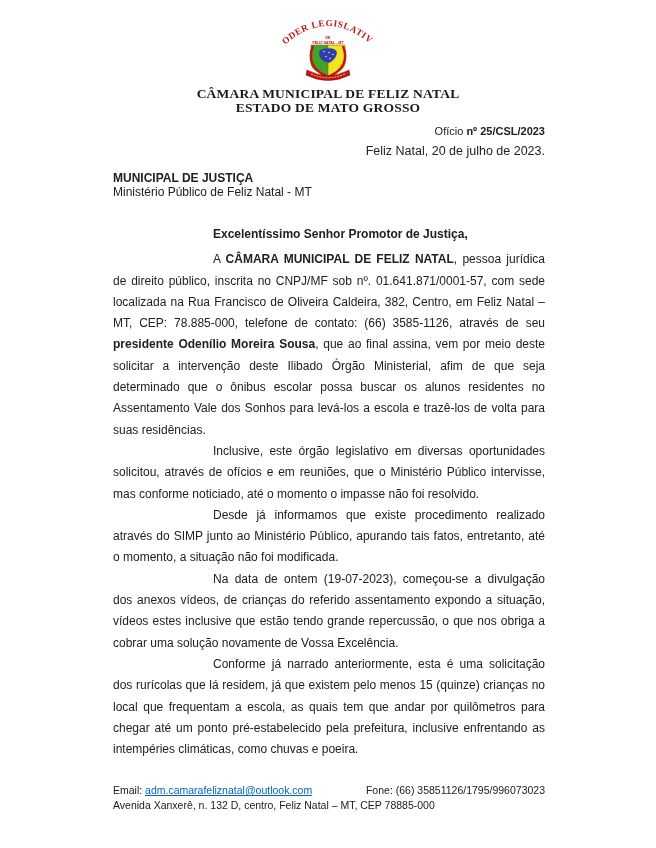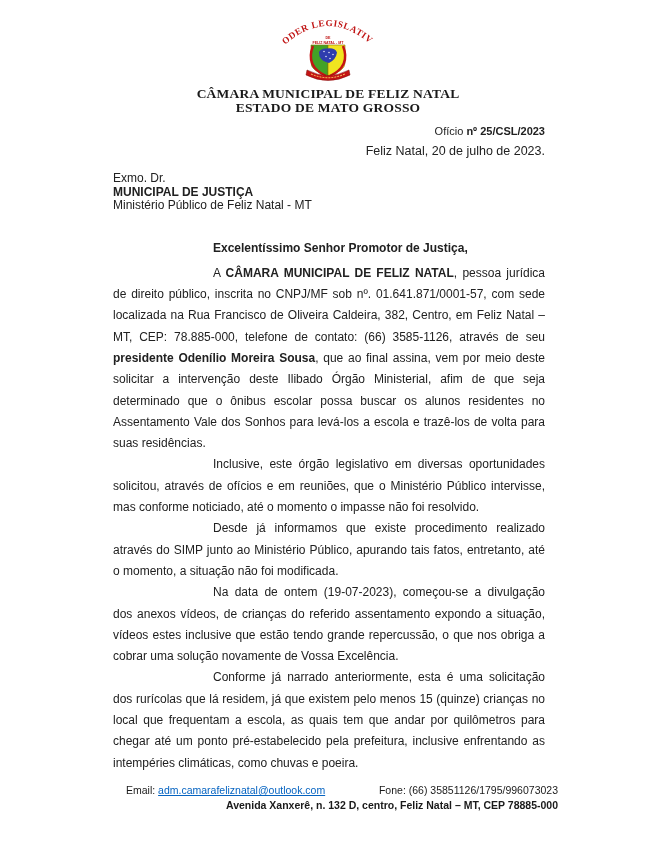--- a/index.html
+++ b/index.html
@@ -32,26 +32,26 @@
   .salutation{
     margin:25px 0 4px 0;font-size:12px;font-weight:bold;
     text-indent:100px;line-height:21.3px;
   }
   .para{
     margin:0;font-size:12px;line-height:21.3px;
     text-align:justify;text-indent:100px;
   }
   .para:first-of-type{margin-top:2px;}
   .footer{
-    position:absolute;left:126px;top:783px;width:432px;
+    position:absolute;left:113px;top:783px;width:432px;
     font-size:10.5px;line-height:15px;color:#1a1a1a;
   }
   .footer-row{display:flex;justify-content:space-between;}
   .footer a{text-decoration:underline;}
-  .footer-address{text-align:right;font-weight:bold;}
+  .footer-address{text-align:left;}
 </style>
 </head>
 <body>
 
 <div class="page">
 
   <div class="letterhead">
     <svg class="logo" width="96" height="70" viewBox="0 0 96 70" xmlns="http://www.w3.org/2000/svg">
       <defs>
         <path id="arcp" d="M7,29 Q48,-5 89,29" fill="none"></path>
@@ -85,21 +85,20 @@
 
   <div class="content">
 
     <div class="oficio-line">
       <span>Ofício </span><b>nº 25/CSL/2023</b>
     </div>
 
     <div class="date-line">Feliz Natal, 20 de julho de 2023.</div>
 
     <div class="recipient">
-      <div>Exmo. Dr.</div>
       <div class="bold">MUNICIPAL DE JUSTIÇA</div>
       <div>Ministério Público de Feliz Natal - MT</div>
     </div>
 
     <p class="salutation">Excelentíssimo Senhor Promotor de Justiça,</p>
 
     <p class="para"><span>A </span><span style="font-weight: bold;">CÂMARA MUNICIPAL DE FELIZ NATAL</span><span>, pessoa jurídica de direito público, inscrita no CNPJ/MF sob nº. 01.641.871/0001-57, com sede localizada na Rua Francisco de Oliveira Caldeira, 382, Centro, em Feliz Natal – MT, CEP: 78.885-000, telefone de contato: (66) 3585-1126, através de seu </span><span style="font-weight: bold;">presidente Odenílio Moreira Sousa</span><span>, que ao final assina, vem por meio deste solicitar a intervenção deste Ilibado Órgão Ministerial, afim de que seja determinado que o ônibus escolar possa buscar os alunos residentes no Assentamento Vale dos Sonhos para levá-los a escola e trazê-los de volta para suas residências.</span></p>
     <p class="para"><span>Inclusive, este órgão legislativo em diversas oportunidades solicitou, através de ofícios e em reuniões, que o Ministério Público intervisse, mas conforme noticiado, até o momento o impasse não foi resolvido.</span></p>
     <p class="para"><span>Desde já informamos que existe procedimento realizado através do SIMP junto ao Ministério Público, apurando tais fatos, entretanto, até o momento, a situação não foi modificada.</span></p>
     <p class="para"><span>Na data de ontem (19-07-2023), começou-se a divulgação dos anexos vídeos, de crianças do referido assentamento expondo a situação, vídeos estes inclusive que estão tendo grande repercussão, o que nos obriga a cobrar uma solução novamente de Vossa Excelência.</span></p>

